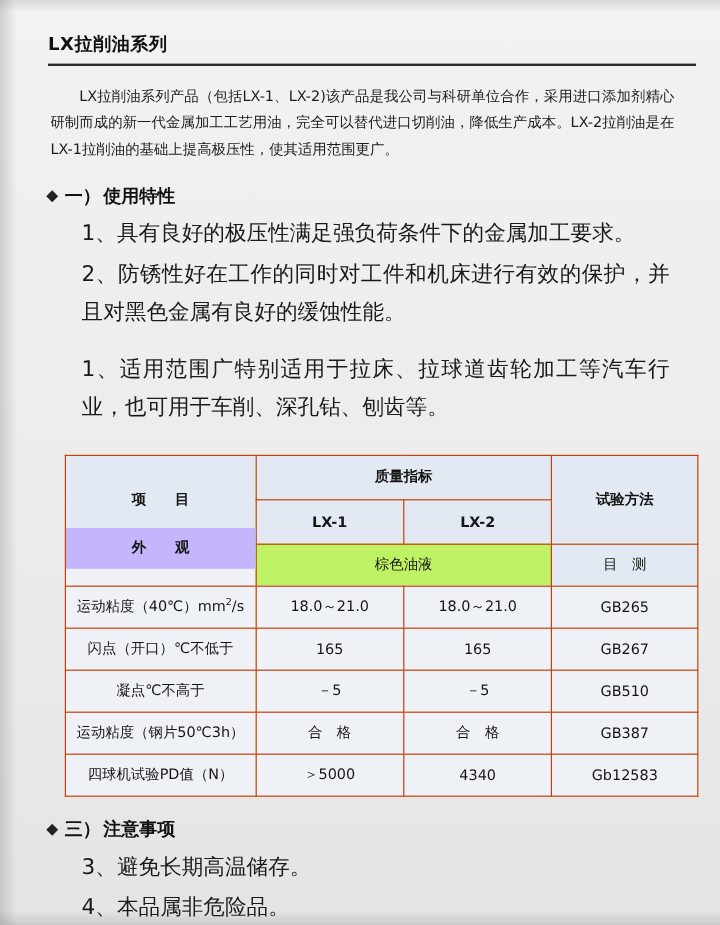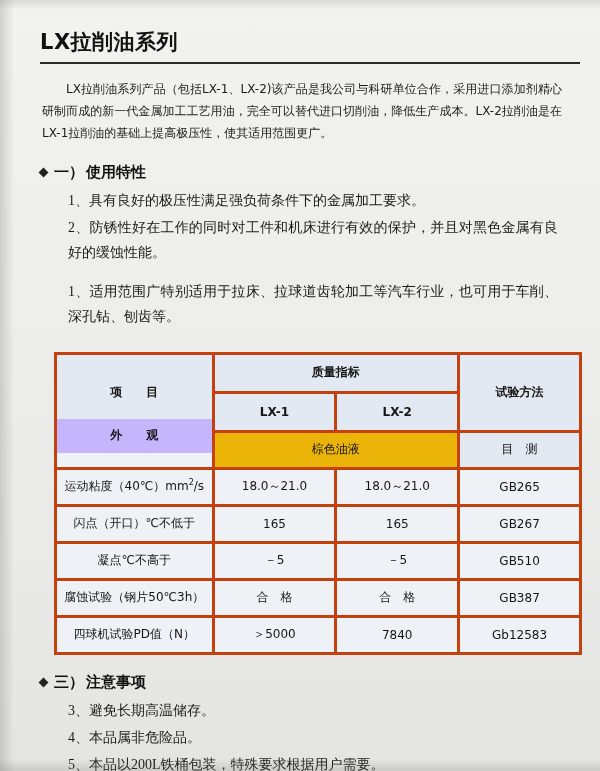--- a/index.html
+++ b/index.html
@@ -21,21 +21,21 @@
     height: 771px;
     box-sizing: border-box;
     padding: 18px 22px 10px 22px;
     background: linear-gradient(180deg, #f2f2f0 0%, #eeeeec 35%, #e9e9e7 75%, #e4e4e2 100%);
   }
   
   .title-block {
     margin: 10px 0 0 18px;
   }
   .doc-title {
-    font-size: 21px;
+    font-size: 15px;
     font-weight: bold;
     letter-spacing: 0.5px;
     color: #111;
     margin: 0 0 6px 0;
   }
   .title-rule {
     border: none;
     border-top: 2px solid #2a2a2a;
     margin: 0 6px 0 0;
     width: 540px;
@@ -67,23 +67,22 @@
     transform: rotate(45deg);
   }
   .section-head .sec-num {
     margin-right: 2px;
   }
   
   ul.plain-list {
     list-style: none;
     margin: 4px 20px 0 46px;
     padding: 0;
-    font-size: 14px;
+    font-size: 18px;
     line-height: 1.8;
-    font-family: Liberation Serif, serif;
   }
   ul.plain-list li {
     margin-bottom: 2px;
     text-align: justify;
   }
   ul.plain-list li .li-text {
     display: inline;
   }
   .group-gap {
     height: 8px;
@@ -92,21 +91,21 @@
   .table-wrap {
     margin: 22px 14px 0 32px;
   }
   table.spec {
     border-collapse: collapse;
     width: 528px;
     font-size: 12px;
     background: #eef2f7;
   }
   table.spec th, table.spec td {
-    border: 3px solid #c2410c;
+    border: 1px solid #c2410c;
     text-align: center;
     vertical-align: middle;
     padding: 5px 3px;
     color: #151515;
     font-weight: normal;
   }
   table.spec thead th {
     background: #e3e9f2;
     font-weight: bold;
     height: 26px;
@@ -187,21 +186,21 @@
           <th class="col-method" rowspan="2">试验方法</th>
         </tr>
         <tr>
           <th class="col-val">LX-1</th>
           <th class="col-val">LX-2</th>
         </tr>
       </thead>
       <tbody>
         <tr>
           <td style="background:#c4b5fd;font-weight:bold;position:relative;top:-14px;"><span>外　　观</span></td>
-          <td colspan="2" style="background:#eab308;">棕色油液</td>
+          <td colspan="2" style="background:#bef264;">棕色油液</td>
           <td style="background:#e3e9f2;">目　测</td>
         </tr>
         <tr>
           <td><span>运动粘度（40℃）mm</span><sup>2</sup><span>/s</span></td>
           <td>18.0～21.0</td>
           <td>18.0～21.0</td>
           <td>GB265</td>
         </tr>
         <tr>
           <td>闪点（开口）℃不低于</td>
@@ -209,29 +208,29 @@
           <td>165</td>
           <td>GB267</td>
         </tr>
         <tr>
           <td>凝点℃不高于</td>
           <td>－5</td>
           <td>－5</td>
           <td>GB510</td>
         </tr>
         <tr>
-          <td>腐蚀试验（钢片50℃3h）</td>
+          <td>运动粘度（钢片50℃3h）</td>
           <td>合　格</td>
           <td>合　格</td>
           <td>GB387</td>
         </tr>
         <tr>
           <td>四球机试验PD值（N）</td>
           <td>＞5000</td>
-          <td>7840</td>
+          <td>4340</td>
           <td>Gb12583</td>
         </tr>
       </tbody>
     </table>
   </div>
 
   <div class="notes">
     <div class="section-head">
       <span class="section-bullet"></span>
       <span class="sec-num">三）</span>

